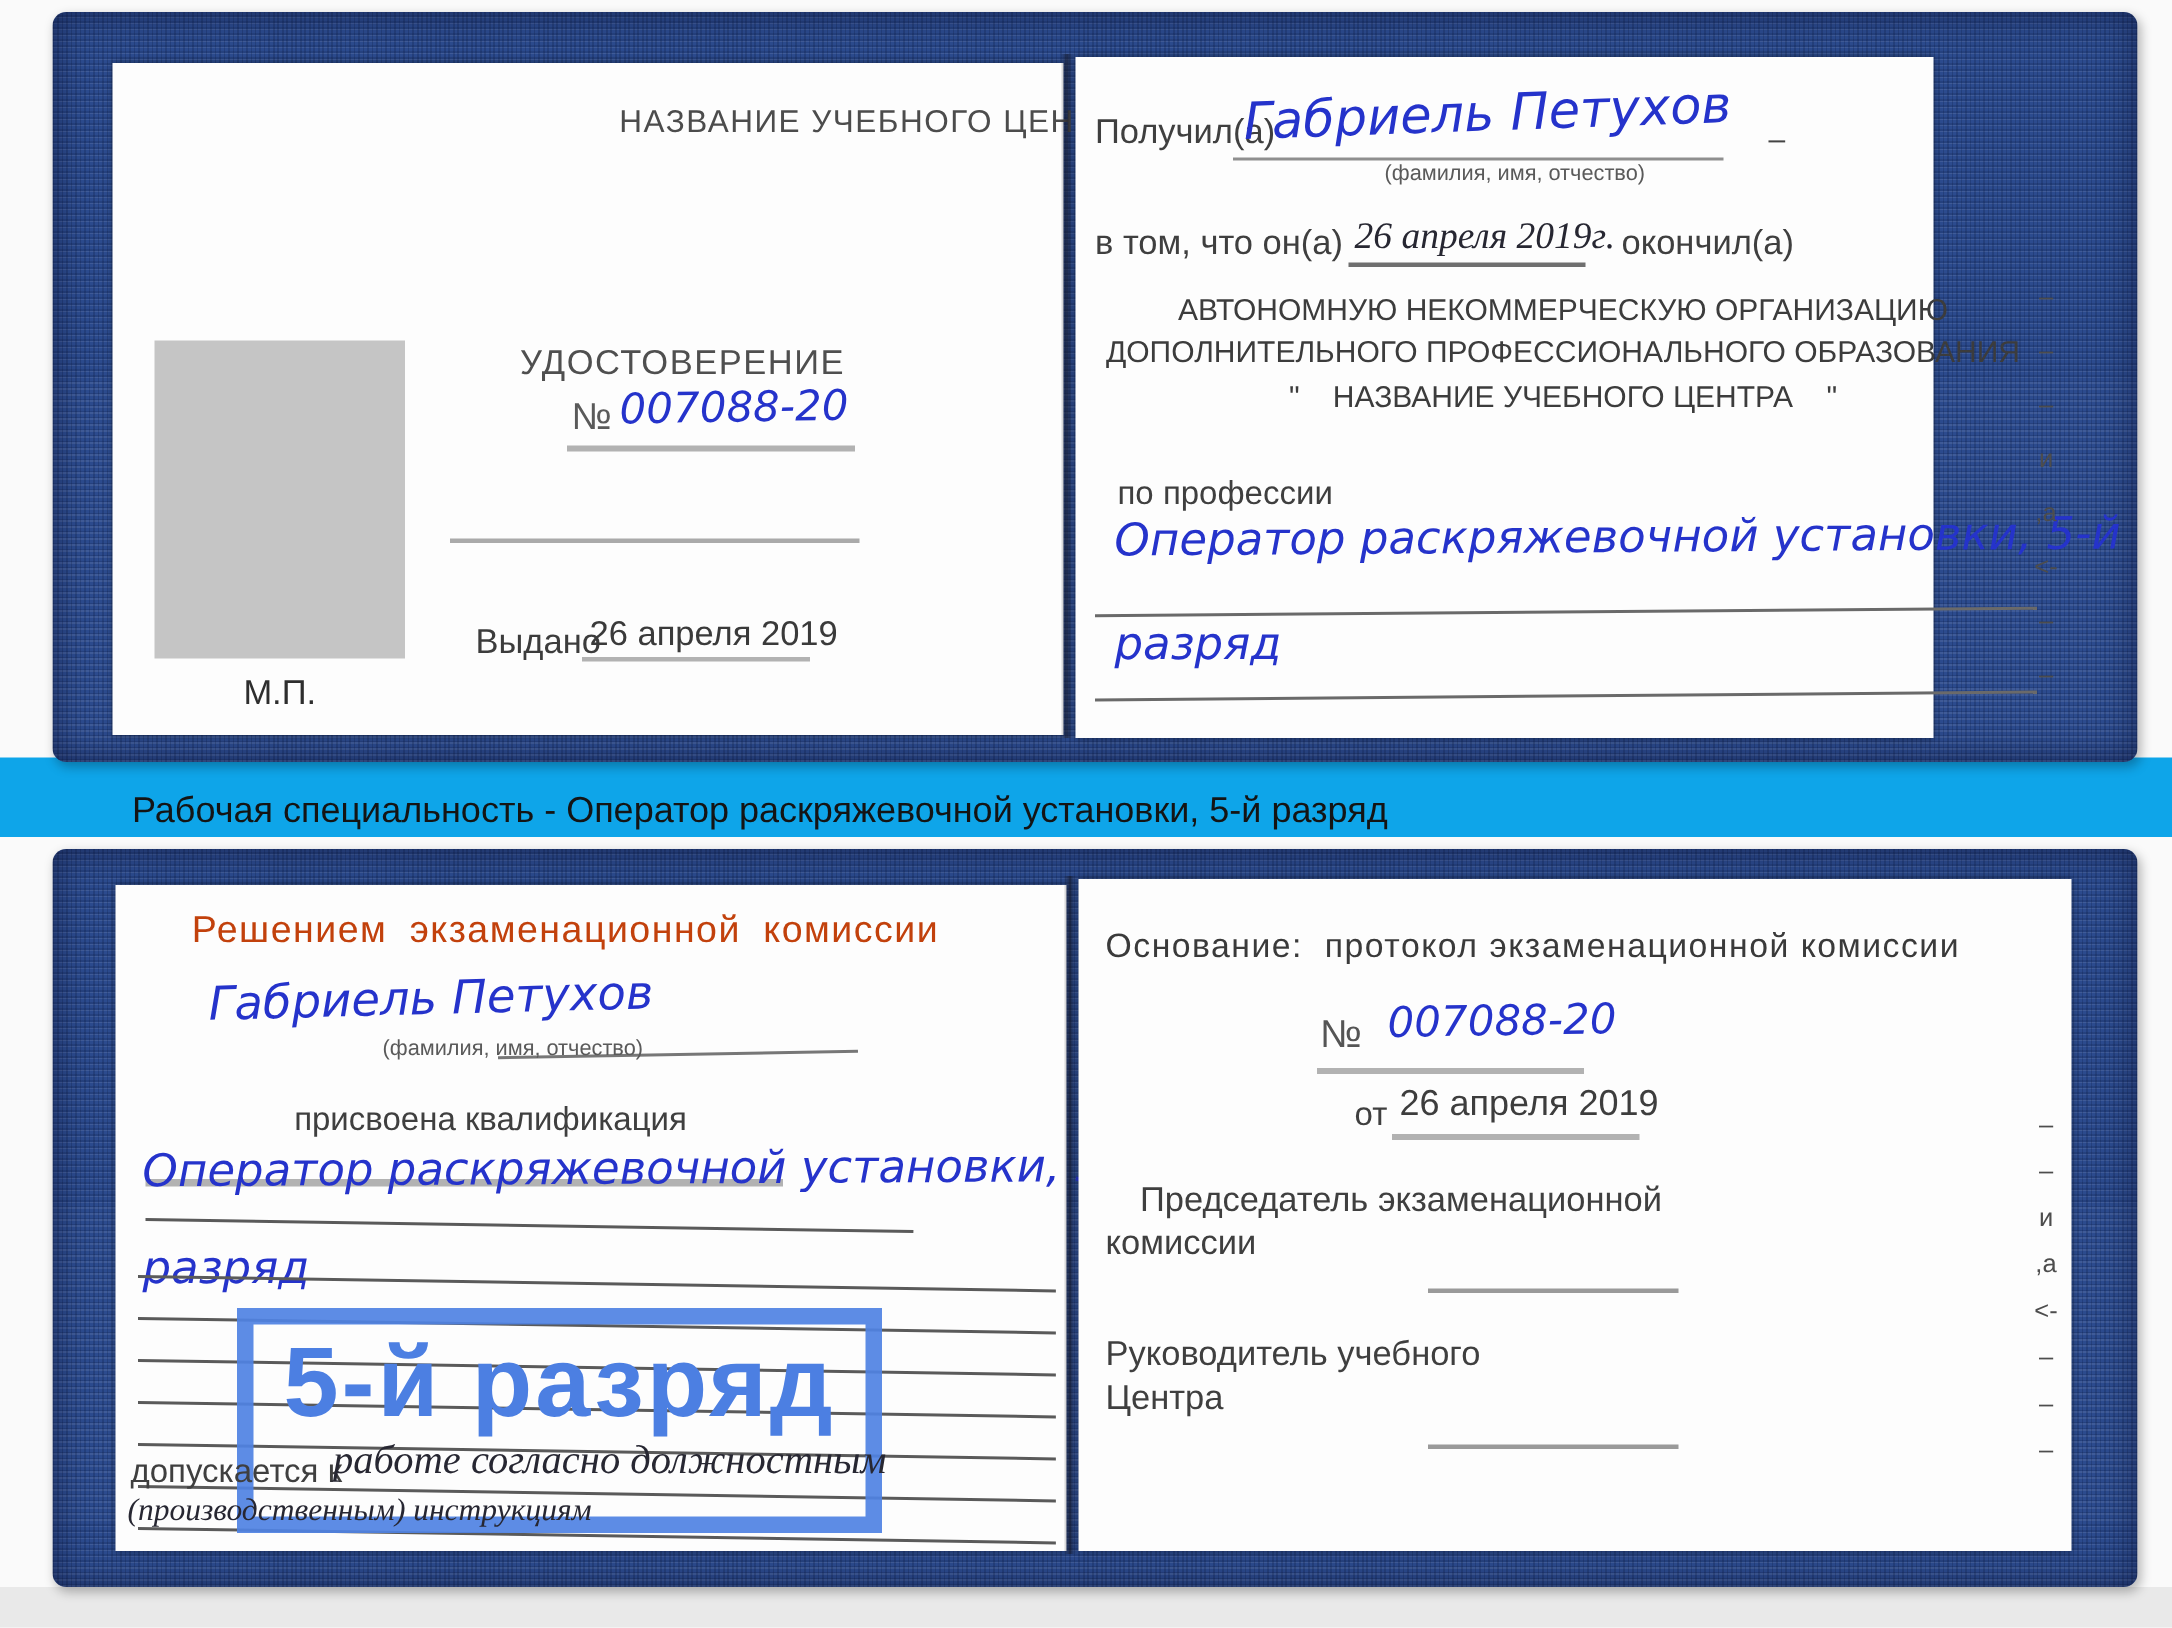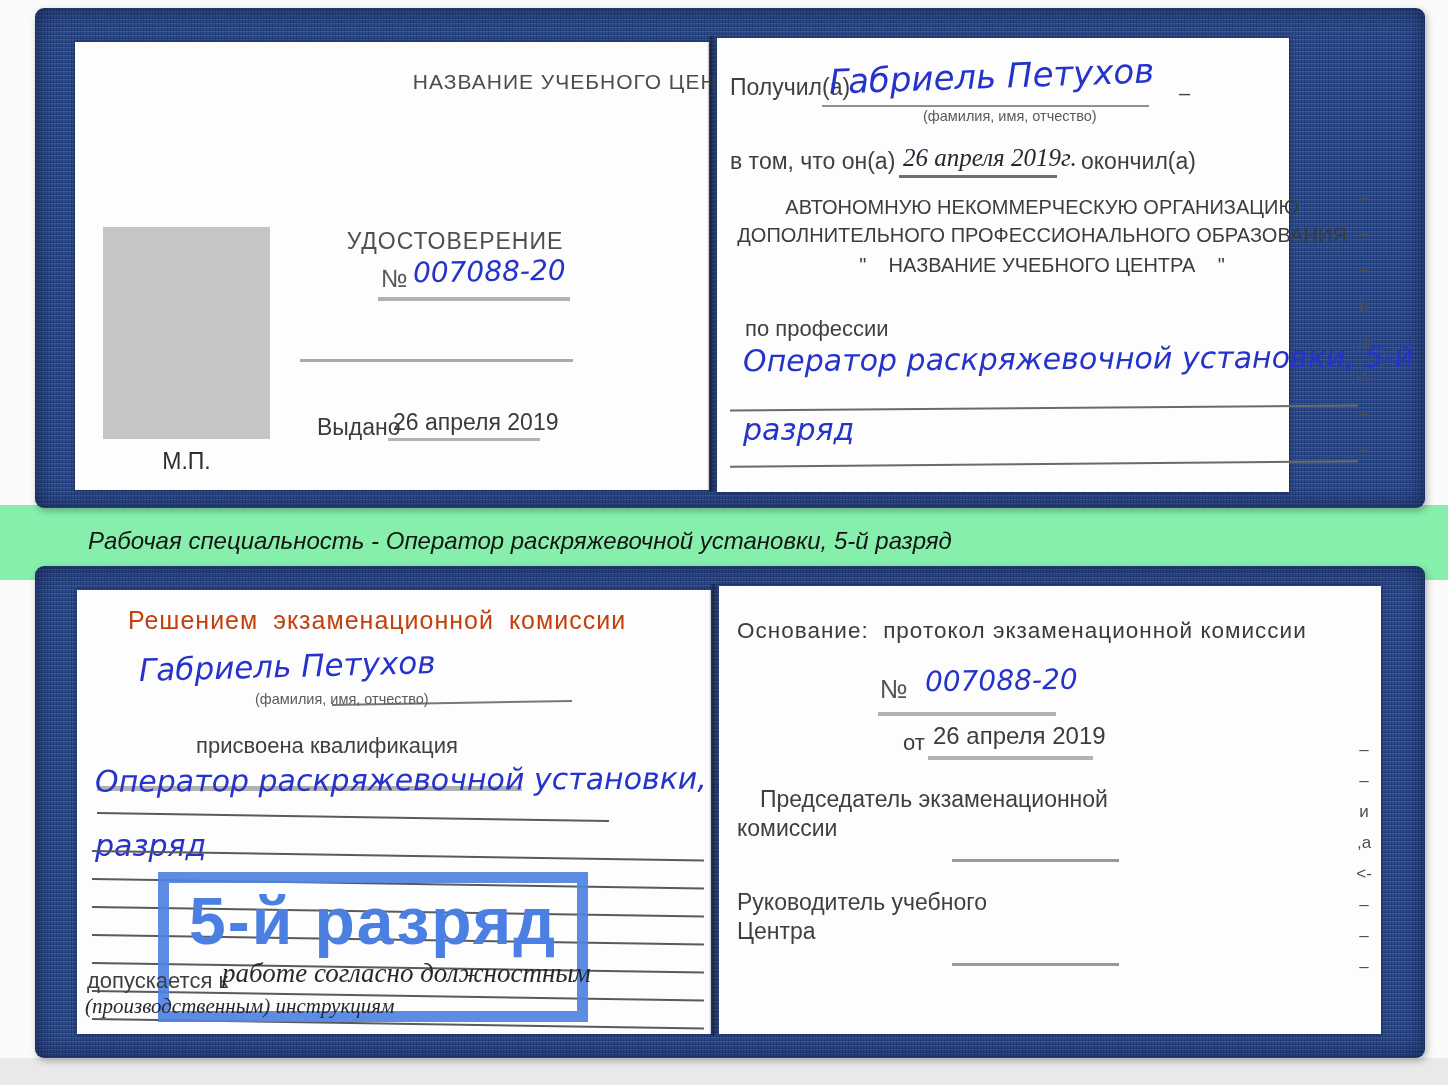--- a/index.html
+++ b/index.html
@@ -28,21 +28,21 @@
         transform:rotate(.9deg);transform-origin:left center;}
   .edgecol{position:absolute;white-space:pre-line;color:#4d4d4d;text-align:center;}
   .stamp-box{position:absolute;background:#c5c5c5;}
 
   
   .grade-box{position:absolute;border:11px solid rgba(79,130,227,.92);
              display:flex;justify-content:center;}
   .grade-box span{font-weight:700;font-size:66px;letter-spacing:2px;color:#4c7fe2;
                   font-family:"Liberation Sans",sans-serif;white-space:nowrap;}
 
-  .caption-band{position:absolute;left:0;top:505px;width:1448px;height:75px;background:#86efac;font-style:italic;}
+  .caption-band{position:absolute;left:0;top:505px;width:1448px;height:53px;background:#0ea5e9;}
   .bottom-strip{position:absolute;left:0;top:1058px;width:1448px;height:27px;background:#e9e9e9;}
 </style>
 </head>
 <body>
 
 <div id="stage">
 
   <div class="caption-band">
     <div class="lbl" style="left:88px;top:22px;font-size:24px;color:#141414;">Рабочая специальность - Оператор раскряжевочной установки, 5-й разряд</div>
   </div>

